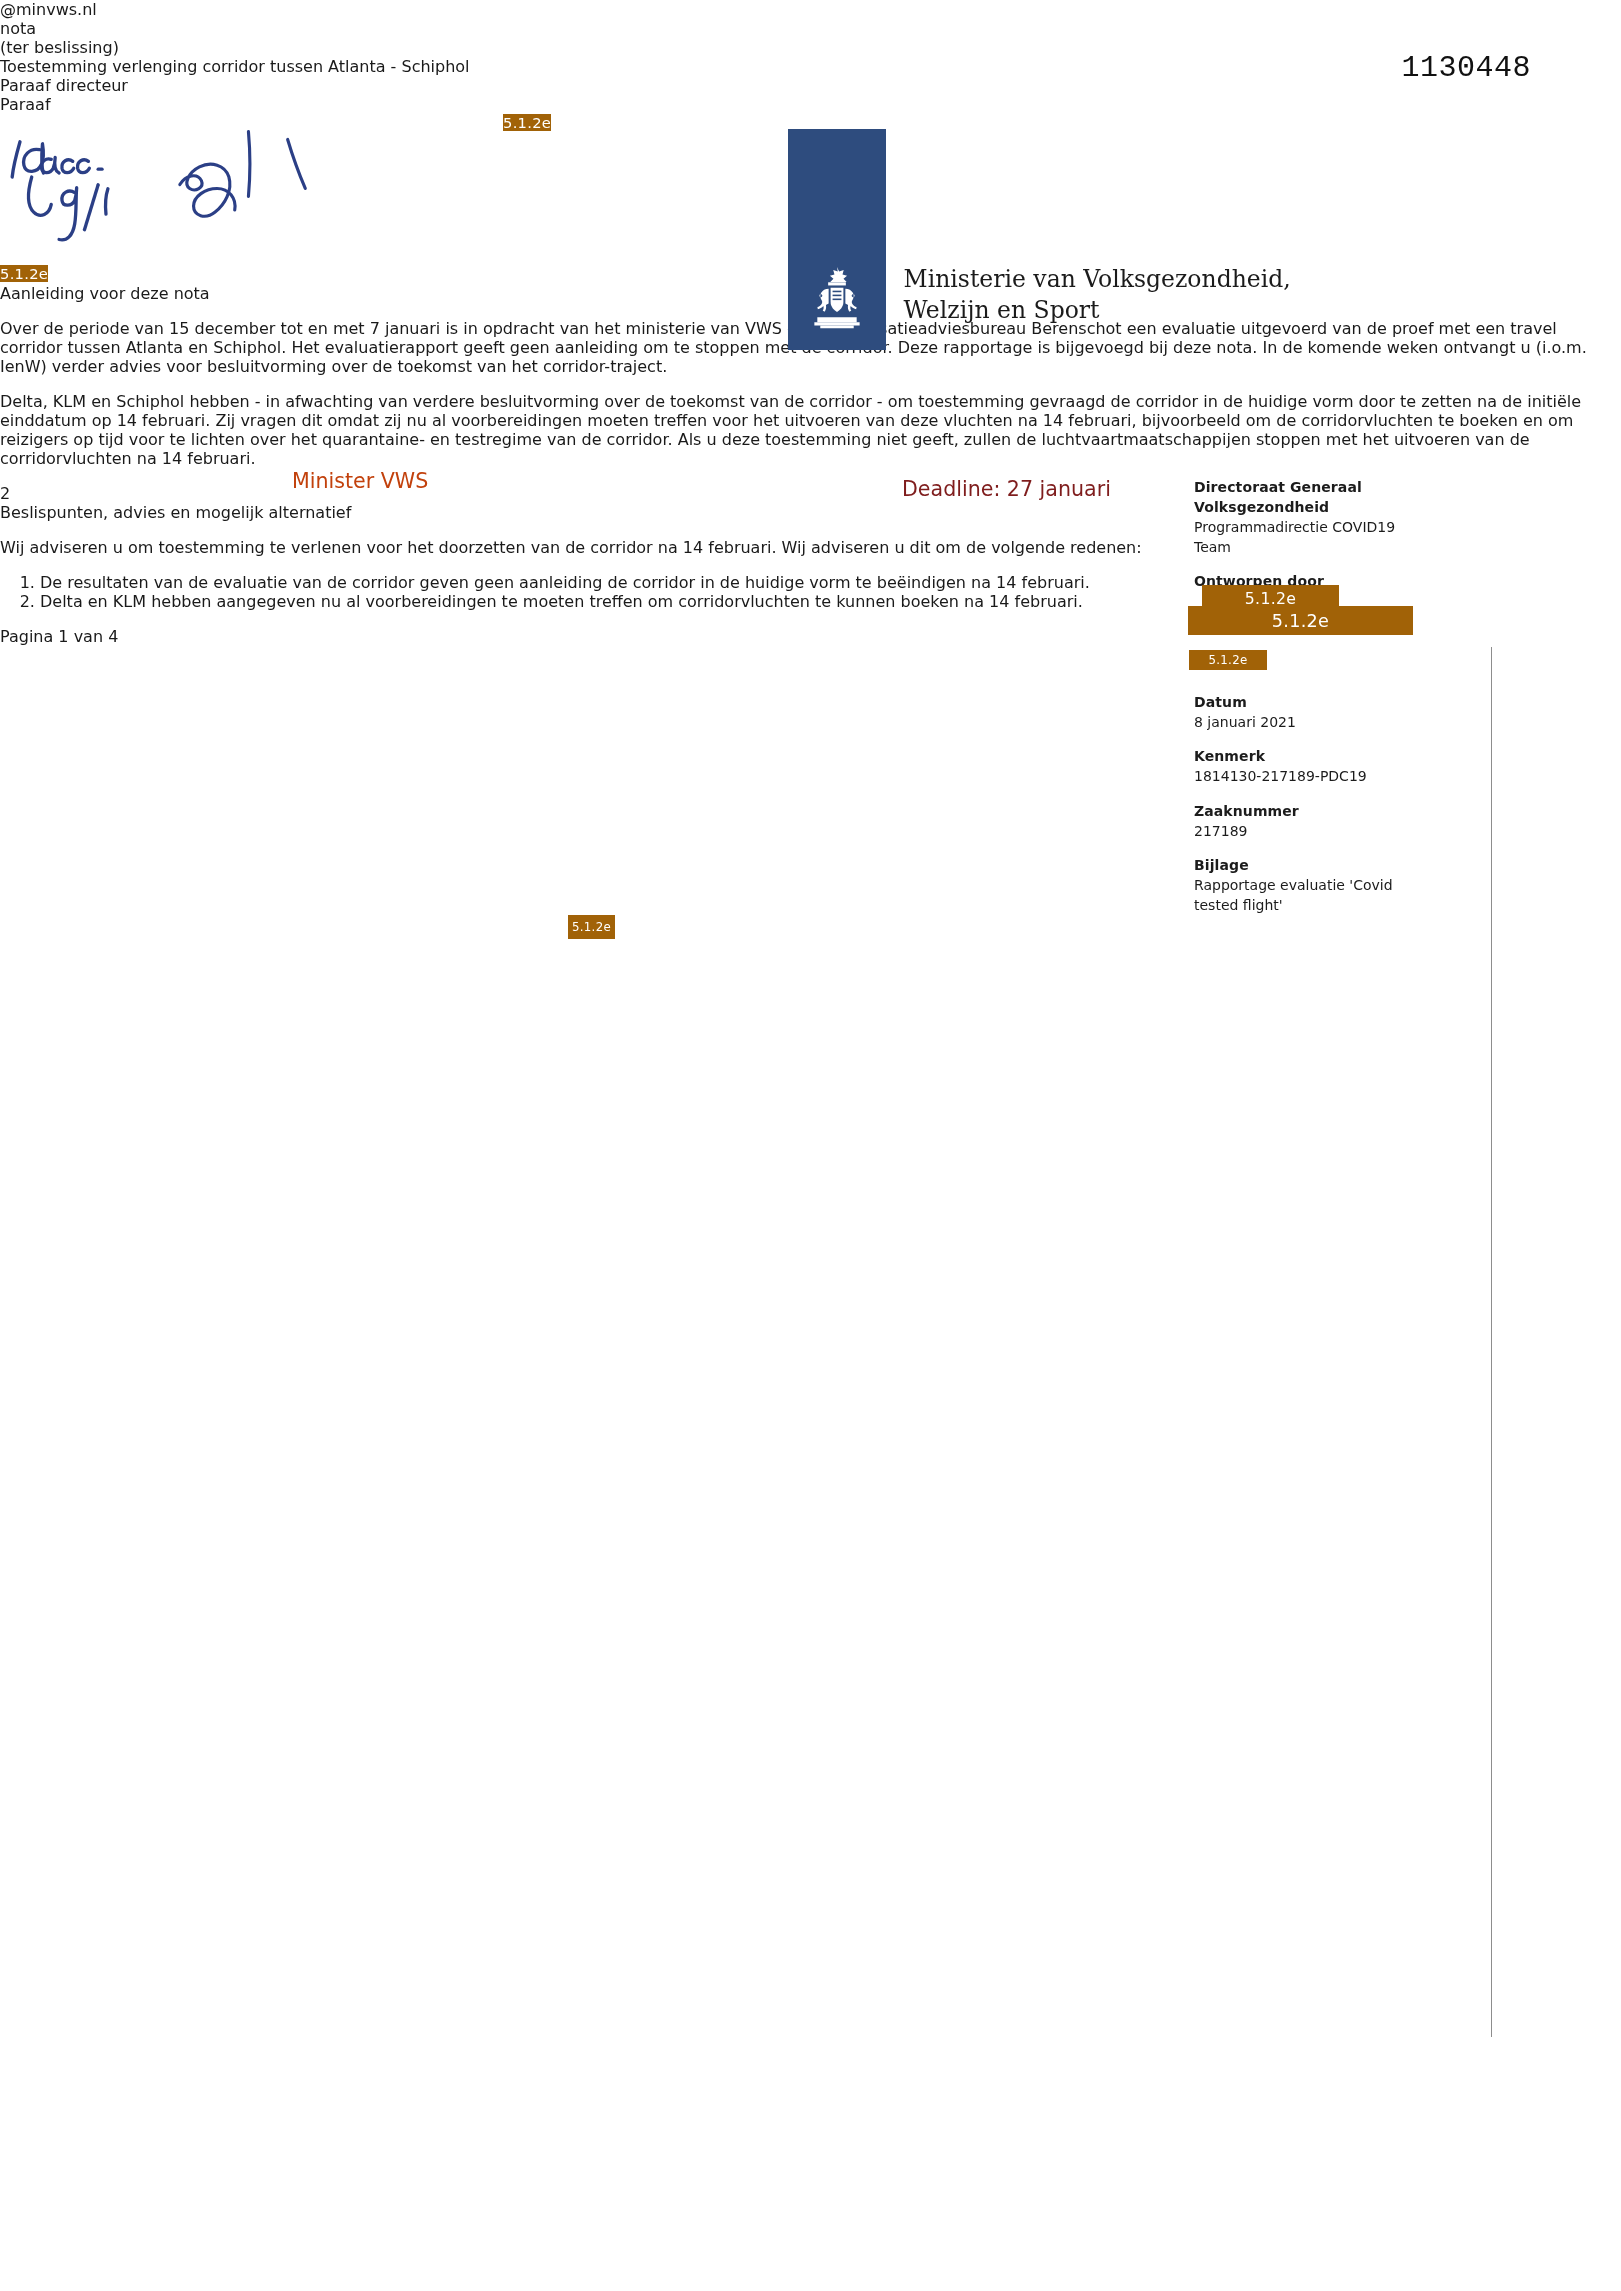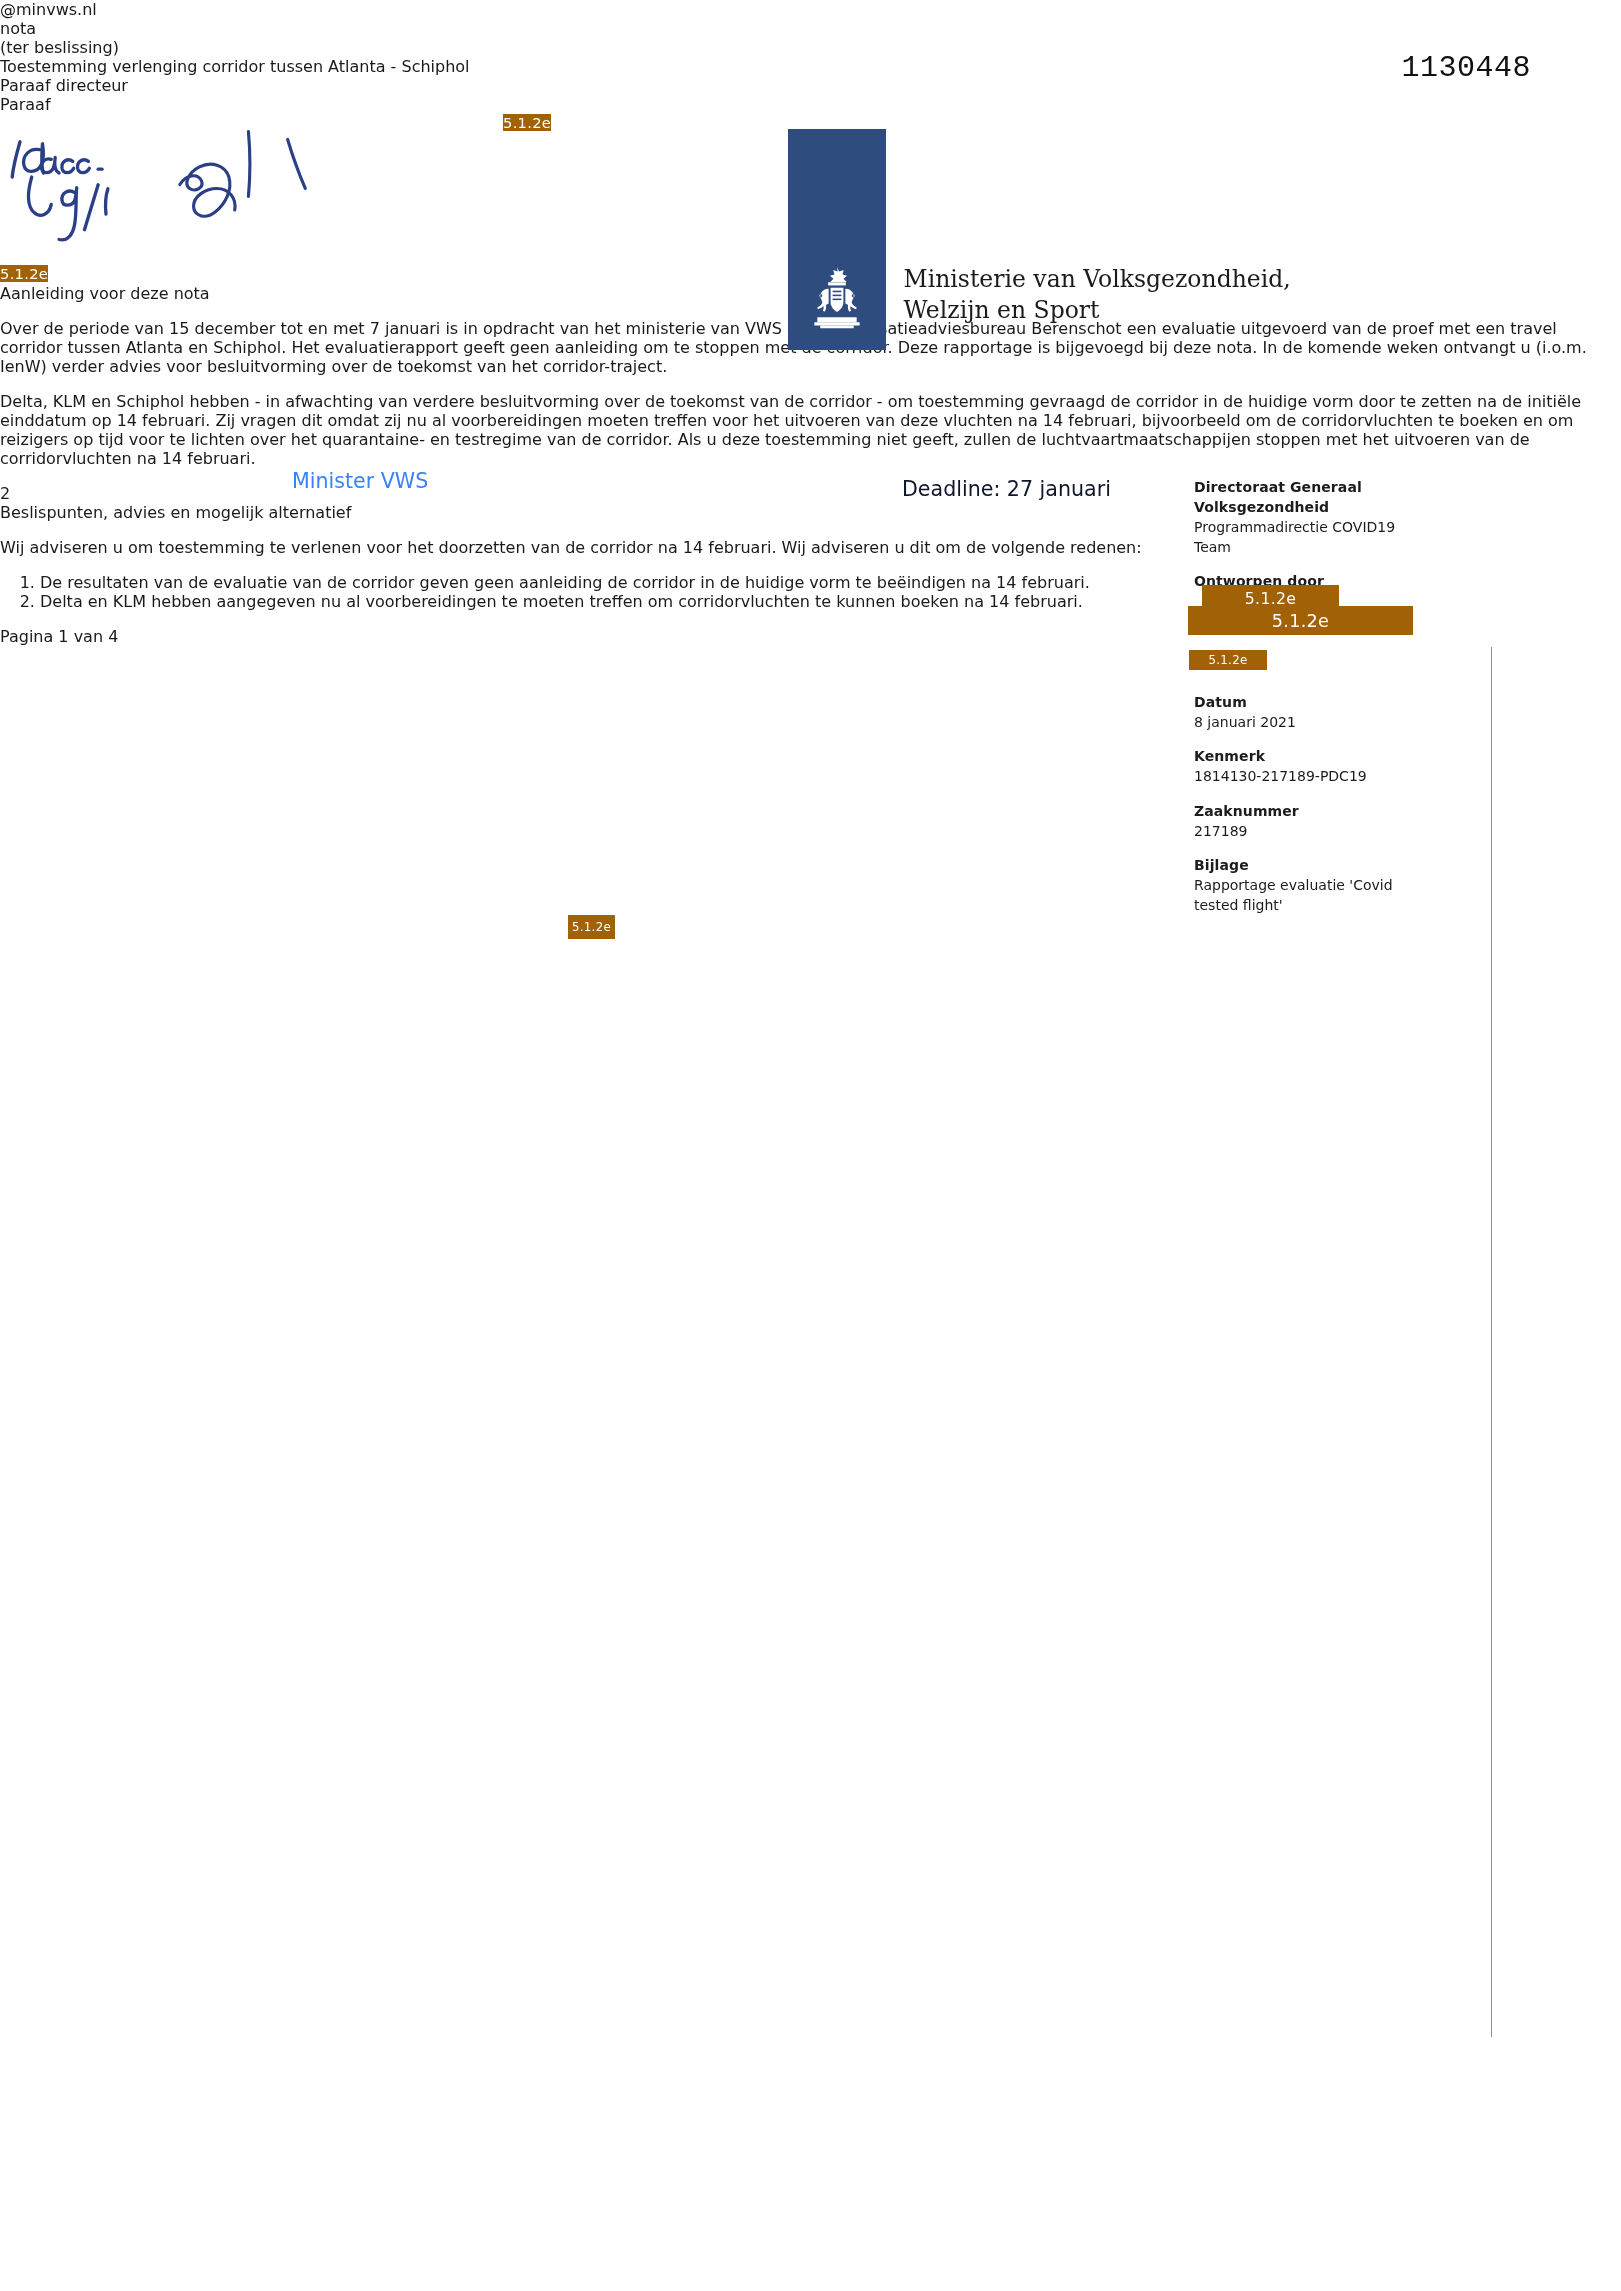--- a/index.html
+++ b/index.html
@@ -62,28 +62,28 @@
     color: #1b1b1b;
     white-space: nowrap;
   }
 
   
   .addressee {
     position: absolute;
     left: 292px;
     top: 469px;
     font-size: 20.6px;
-    color: #3b82f6;
+    color: #c2410c;
   }
   .deadline {
     position: absolute;
     left: 902px;
     top: 477px;
     font-size: 20.6px;
-    color: #0f172a;
+    color: #7f1d1d;
   }
 
   
   .meta {
     position: absolute;
     left: 1194px;
     top: 470px;
     width: 265px;
     font-size: 14px;
     line-height: 1.42;

